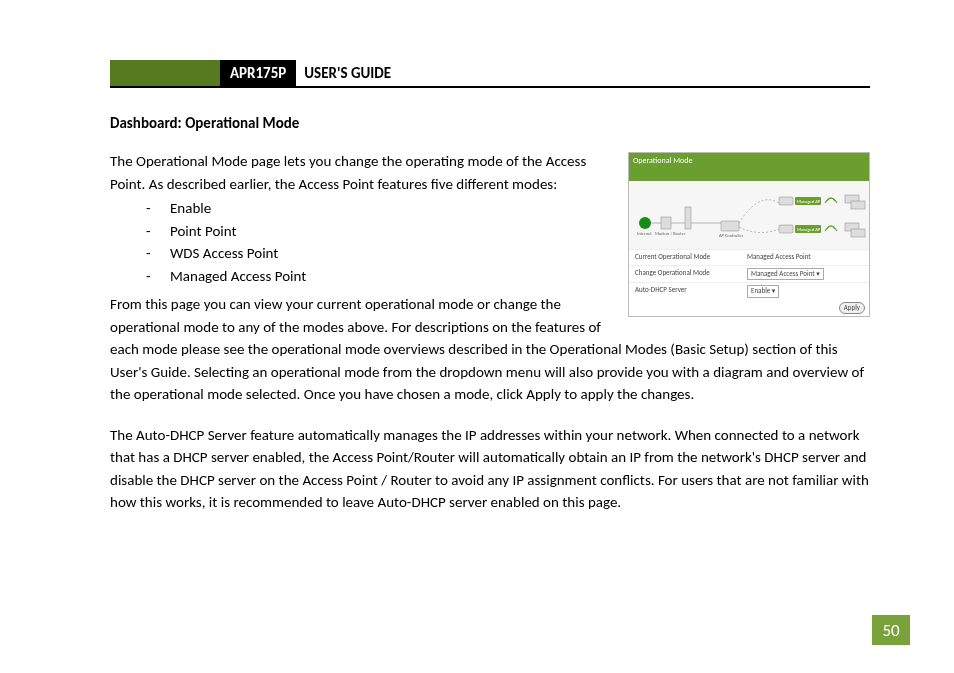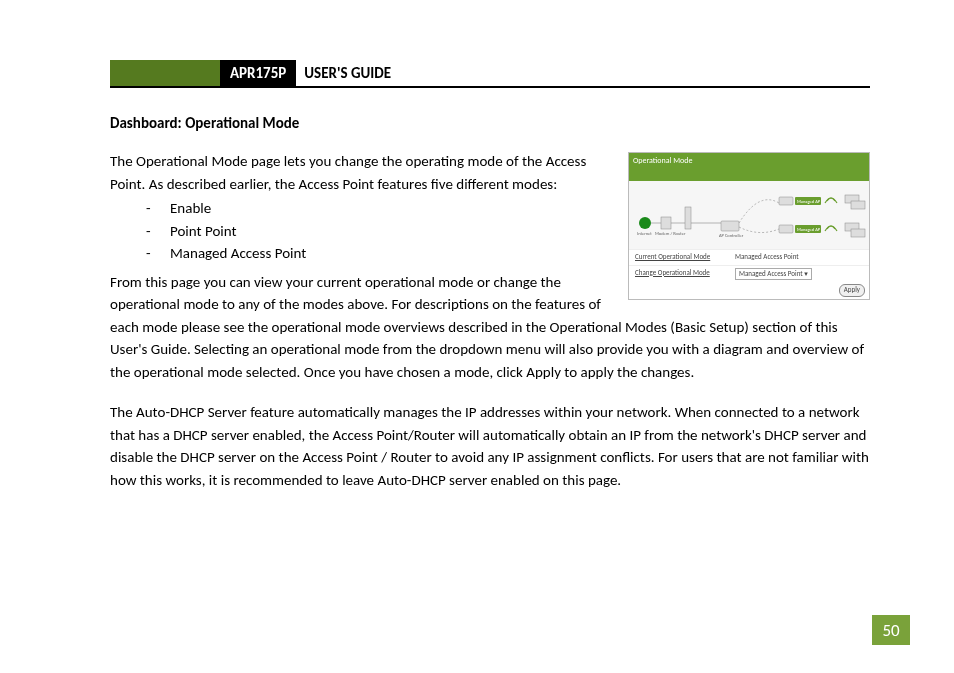--- a/index.html
+++ b/index.html
@@ -78,21 +78,21 @@
   .fig-diagram svg { position: absolute; inset: 0; }
   .fig-table {
     font-size: 7px;
     color: #444;
   }
   .fig-row {
     display: flex;
     padding: 2px 6px;
     border-top: 1px solid #eee;
   }
-  .fig-row .k { width: 100px; text-decoration: underline; }
+  .fig-row .k { width: 112px; }
   .fig-row .v { flex: 1; }
   .fig-select, .fig-select2 {
     display: inline-block;
     border: 1px solid #aaa;
     padding: 0 3px;
     font-size: 7px;
     background: #fff;
   }
   .fig-apply {
     text-align: right;
@@ -194,28 +194,33 @@
       </div>
       <div class="fig-table">
         <div class="fig-row">
           <div class="k">Current Operational Mode</div>
           <div class="v">Managed Access Point</div>
         </div>
         <div class="fig-row">
           <div class="k">Change Operational Mode</div>
           <div class="v"><span class="fig-select"><span>Managed Access Point</span> ▾</span></div>
         </div>
+        <div class="fig-row">
+          <div class="k">Auto-DHCP Server</div>
+          <div class="v"><span class="fig-select2"><span>Enable</span> ▾</span></div>
+        </div>
         <div class="fig-apply"><span>Apply</span></div>
       </div>
     </div>
 
     <span>The Operational Mode page lets you change the operating mode of the Access Point. As described earlier, the Access Point features five different modes:</span>
     <ul class="modes">
       <li>Enable</li>
       <li>Point Point</li>
+      <li>WDS Access Point</li>
       <li>Managed Access Point</li>
     </ul>
   </div>
 
   <div class="body-copy" style="margin-top:6px;">From this page you can view your current operational mode or change the operational mode to any of the modes above. For descriptions on the features of each mode please see the operational mode overviews described in the Operational Modes (Basic Setup) section of this User's Guide. Selecting an operational mode from the dropdown menu will also provide you with a diagram and overview of the operational mode selected. Once you have chosen a mode, click Apply to apply the changes.</div>
 
   <div class="body-copy">The Auto-DHCP Server feature automatically manages the IP addresses within your network. When connected to a network that has a DHCP server enabled, the Access Point/Router will automatically obtain an IP from the network's DHCP server and disable the DHCP server on the Access Point / Router to avoid any IP assignment conflicts. For users that are not familiar with how this works, it is recommended to leave Auto-DHCP server enabled on this page.</div>
 
 </div>
 

